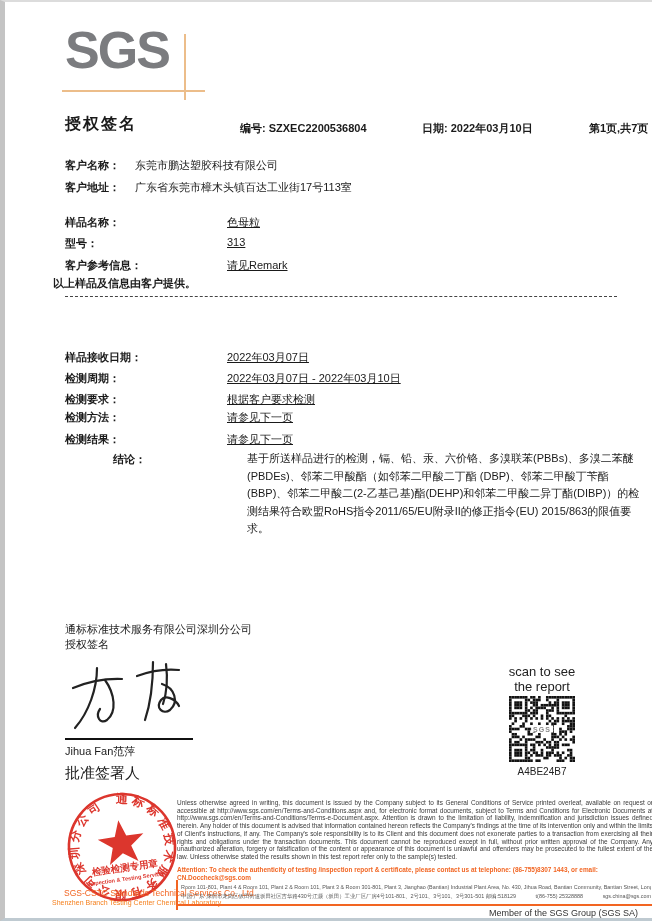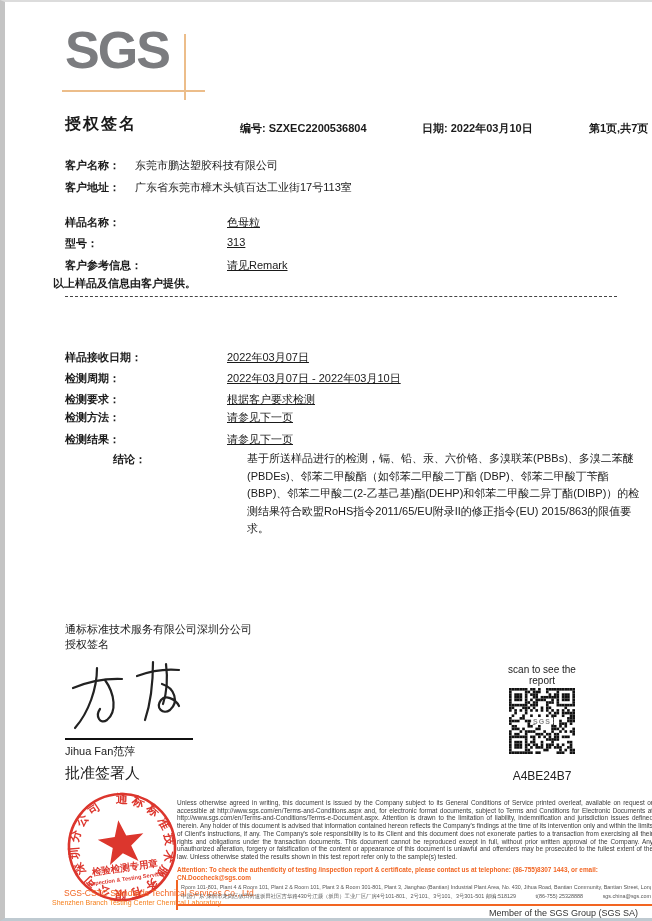--- a/index.html
+++ b/index.html
@@ -29,25 +29,25 @@
   .concl-text{position:absolute;left:222px;top:448px;width:398px;font-size:11px;line-height:17.6px;margin-left:20px;}
   
   .sig-company{position:absolute;left:60px;top:620px;font-size:11px;}
   .sig-auth{position:absolute;left:60px;top:635px;font-size:11px;}
   .sig-img{position:absolute;left:62px;top:652px;}
   .sig-line{position:absolute;left:60px;top:736px;width:128px;height:2px;background:#111;}
   .sig-name{position:absolute;left:60px;top:742px;font-size:11px;}
   .sig-role{position:absolute;left:60px;top:762px;font-size:15px;}
   
   .qr-wrap{position:absolute;left:493px;top:662px;width:88px;text-align:center;}
-  .qr-caption{font-size:10px;color:#222;}
+  .qr-caption{font-size:13px;color:#222;}
   .qr-box{position:relative;width:66px;height:66px;margin:2px auto 0;}
   .qr-center{position:absolute;left:50%;top:50%;transform:translate(-50%,-50%);
              background:#fff;color:#8a8a8a;font-size:7px;font-weight:bold;padding:0 2px;letter-spacing:1px;}
-  .qr-code-text{font-size:12px;color:#222;margin-top:15px;}
+  .qr-code-text{font-size:10px;color:#222;margin-top:4px;}
   
   .stamp{position:absolute;left:60px;top:788px;width:114px;height:114px;opacity:.92;transform:rotate(-8deg);}
   .sgs-cstc1{position:absolute;left:47px;top:886px;font-size:8.5px;color:#f26522;white-space:nowrap;margin-left:12px;}
   .sgs-cstc2{position:absolute;left:47px;top:897px;font-size:7px;color:#f58220;white-space:nowrap;}
   .legal{position:absolute;left:172px;top:797px;width:476px;font-size:6.45px;line-height:1.2;
          text-align:justify;color:#3a3a3a;}
   .attention{position:absolute;left:172px;top:864px;width:476px;font-size:6.45px;line-height:1.25;
              color:#f26522;font-weight:bold;}
   .addr{position:absolute;left:176px;top:882px;width:470px;font-size:5.4px;color:#555;}
   .addr .line{display:flex;justify-content:space-between;white-space:nowrap;overflow:hidden;margin-bottom:3px;}

